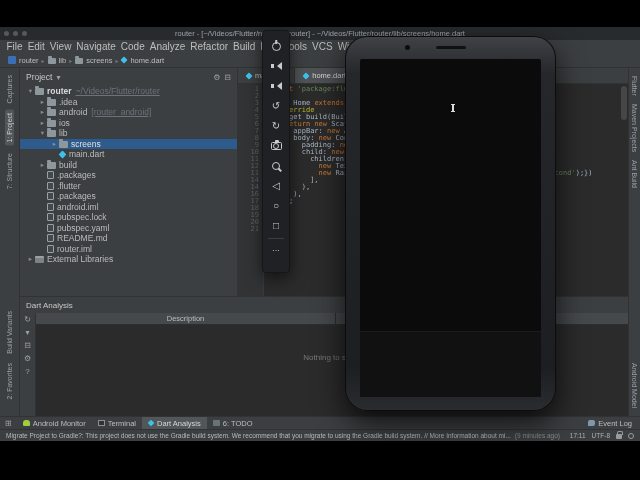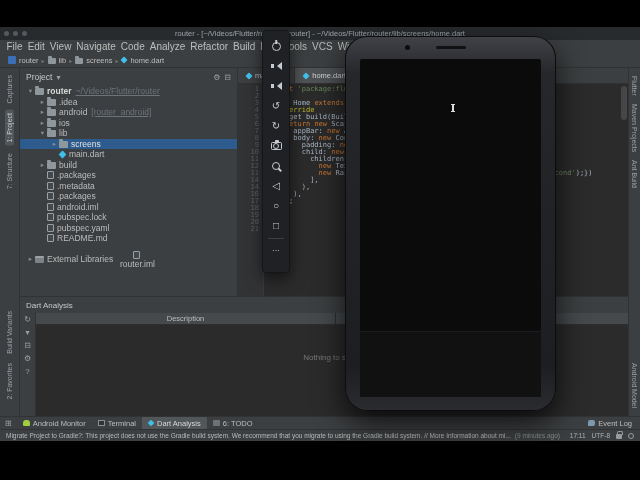--- a/index.html
+++ b/index.html
@@ -262,21 +262,21 @@
             <span class="tlabel">build</span>
           </div>
           <div class="tree-row" style="padding-left: 18px;">
             <span class="chev">&nbsp;</span>
             <span class="ticon file"></span>
             <span class="tlabel">.packages</span>
           </div>
           <div class="tree-row" style="padding-left: 18px;">
             <span class="chev">&nbsp;</span>
             <span class="ticon file"></span>
-            <span class="tlabel">.metadata</span>
+            <span class="tlabel">.flutter</span>
           </div>
           <div class="tree-row" style="padding-left: 18px;">
             <span class="chev">&nbsp;</span>
             <span class="ticon file"></span>
             <span class="tlabel">.packages</span>
           </div>
           <div class="tree-row" style="padding-left: 18px;">
             <span class="chev">&nbsp;</span>
             <span class="ticon file"></span>
             <span class="tlabel">android.iml</span>
@@ -289,21 +289,21 @@
           <div class="tree-row" style="padding-left: 18px;">
             <span class="chev">&nbsp;</span>
             <span class="ticon file"></span>
             <span class="tlabel">pubspec.yaml</span>
           </div>
           <div class="tree-row" style="padding-left: 18px;">
             <span class="chev">&nbsp;</span>
             <span class="ticon file"></span>
             <span class="tlabel">README.md</span>
           </div>
-          <div class="tree-row" style="padding-left: 18px; flex-direction: column;">
+          <div class="tree-row" style="padding-left: 18px;">
             <span class="chev">&nbsp;</span>
             <span class="ticon file"></span>
             <span class="tlabel">router.iml</span>
           </div>
           <div class="tree-row" style="padding-left: 6px;">
             <span class="chev">▸</span>
             <span class="ticon lib"></span>
             <span class="tlabel">External Libraries</span>
           </div>
         </div>

